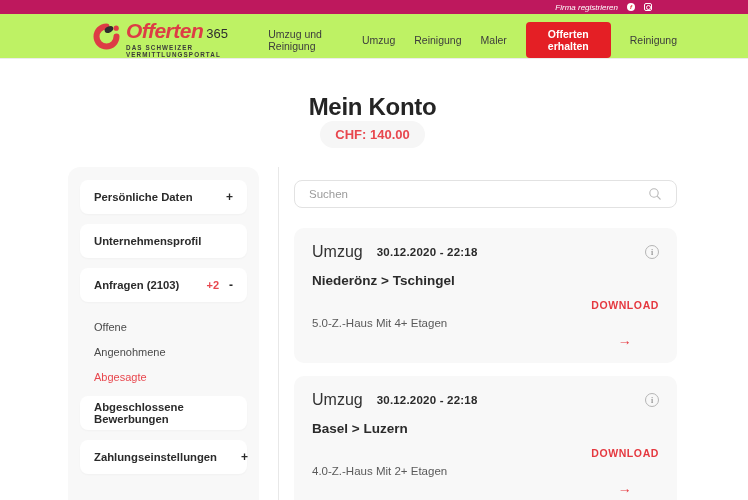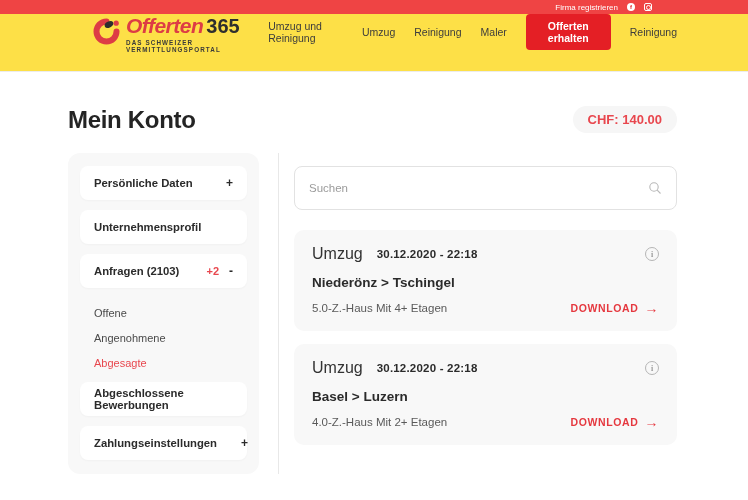--- a/index.html
+++ b/index.html
@@ -1,48 +1,48 @@
 <!DOCTYPE html>
 <html><head>
 <meta charset="utf-8">
 <style>
   * { margin:0; padding:0; box-sizing:border-box; }
   html,body { width:748px; height:500px; background:#ffffff; overflow:hidden;
     font-family:"Liberation Sans", sans-serif; }
 
   
-  .topbar { height:14px; background:#ef4444; display:flex; align-items:center;
-    justify-content:flex-end; padding-right:96px; gap:9px; }
+  .topbar { height:14px; background:#be185d; display:flex; align-items:center;
+    justify-content:flex-end; padding-right:96px; gap:9px;font-style:italic; }
   .topbar-link { color:#ffffff; font-size:8px; text-decoration:none; }
   .social { width:8px; height:8px; display:inline-flex; align-items:center;
     justify-content:center; color:#e41f25; font-size:6px; font-weight:bold; }
   .social.fb { background:#ffffff; border-radius:50%; }
   .social.ig { border:1px solid #ffffff; border-radius:2px; color:#fff; position:relative; }
   .social.ig::after { content:""; width:3px; height:3px; border:1px solid #fff;
     border-radius:50%; position:absolute; }
 
   
-  .header { height:58px; background:#fde047; border-bottom:1px solid #ececec;
-    display:flex; align-items:flex-start; padding:0 71px 0 93px; }
+  .header { height:45px; background:#bef264; border-bottom:1px solid #ececec;
+    display:flex; align-items:flex-end; padding:0 71px 0 93px; }
   .logo { display:flex; align-items:center; gap:6px; cursor:pointer; }
   .logo-text-block { display:flex; flex-direction:column; }
   .logo-line1 { display:flex; align-items:baseline; gap:3px; }
   .logo-brand { color:#dd3c45; font-size:21px; font-weight:900; font-style:italic;
     letter-spacing:-0.5px; }
-  .logo-suffix { color:#2e2e2e; font-size:20px; font-weight:700; }
+  .logo-suffix { color:#2e2e2e; font-size:13px; font-weight:400; }
   .logo-tagline { color:#3a3a3a; font-size:6.3px; font-weight:700;
     letter-spacing:1.1px; margin-top:1px; }
   .nav { margin-left:auto; display:flex; align-items:center; gap:19px; }
   .nav-link { color:#3c3c3c; font-size:10.5px; text-decoration:none; cursor:pointer; }
   .cta-btn { background:#e41f25; color:#ffffff; font-size:10.5px; font-weight:700;
     border:none; border-radius:4px; padding:6px 12px; cursor:pointer; }
 
   
   .page { padding:34px 71px 0 68px; }
-  .page-head { display:flex; align-items:flex-start; justify-content:space-between; }
+  .page-head { display:flex; align-items:center; justify-content:space-between;flex-direction:column; }
   .page-title { font-size:24px; font-weight:800; color:#242424; letter-spacing:-0.3px; }
   .balance-pill { background:#f6f6f6; border-radius:14px; padding:6px 15px;
     color:#e8474e; font-size:13px; font-weight:700; }
 
   .content-row { display:flex; margin-top:19px; }
 
   
   .sidebar { width:191px; background:#f8f8f8; border-radius:12px;
     padding:13px 12px 14px 12px; }
   .side-card { background:#ffffff; border-radius:8px; height:34px; display:flex;
@@ -55,44 +55,44 @@
   .side-toggle { color:#2b2b2b; font-size:12px; font-weight:700; }
   .submenu { padding:9px 2px 13px 14px; }
   .submenu-item { font-size:11px; color:#4a4a4a; margin-bottom:13px; cursor:pointer; }
   .submenu-item:last-child { margin-bottom:0; }
   .submenu-item.active { color:#e8474e; }
 
   .v-divider { width:1px; background:#e8e8e8; margin:0 15px 0 19px; align-self:stretch; }
 
   
   .main { flex:1; padding-top:13px; }
-  .search-box { height:44px; border:1px solid #e2e2e2; border-radius:8px;
+  .search-box { height:28px; border:1px solid #e2e2e2; border-radius:8px;
     display:flex; align-items:center; padding:0 14px; background:#ffffff; }
   .search-input { border:none; outline:none; flex:1; font-size:11.5px; color:#333;
     font-family:"Liberation Sans", sans-serif; background:transparent; }
   .search-input::placeholder { color:#9b9b9b; }
   .search-icon { width:14px; height:14px; color:#b8b8b8; }
 
   .req-card { background:#f8f8f8; border-radius:10px; padding:15px 18px 16px 18px;
     margin-top:20px; }
   .req-card + .req-card { margin-top:13px; }
   .req-top { display:flex; align-items:center; }
   .req-type { font-size:16px; font-weight:500; color:#333333; }
   .req-date { font-size:11.5px; font-weight:700; color:#2b2b2b; margin-left:14px;
     letter-spacing:0.2px; }
   .info-icon { margin-left:auto; width:14px; height:14px; border:1px solid #b5b5b5;
     border-radius:50%; color:#9a9a9a; font-size:8px; display:flex; align-items:center;
     justify-content:center; font-weight:700; cursor:pointer;
     font-family:"Liberation Serif", serif; }
   .req-route { font-size:13.5px; font-weight:700; color:#2b2b2b; margin-top:12px; }
   .req-bottom { display:flex; align-items:center; margin-top:11px; }
   .req-details { font-size:11.5px; color:#5a5a5a; }
-  .download-link { margin-left:auto; display:flex; align-items:center; gap:6px;
+  .download-link { margin-left:auto; display:flex; align-items:center; gap:22px;
     color:#e5383f; font-size:10.5px; font-weight:700; letter-spacing:0.6px;
-    text-decoration:none; cursor:pointer; }
+    text-decoration:none; cursor:pointer;flex-direction:column; }
   .arrow { font-size:14px; line-height:1; }
 </style>
 </head>
 <body>
 
 <div class="topbar">
   <a class="topbar-link">Firma registrieren</a>
   <span class="social fb">f</span>
   <span class="social ig"></span>
 </div>

